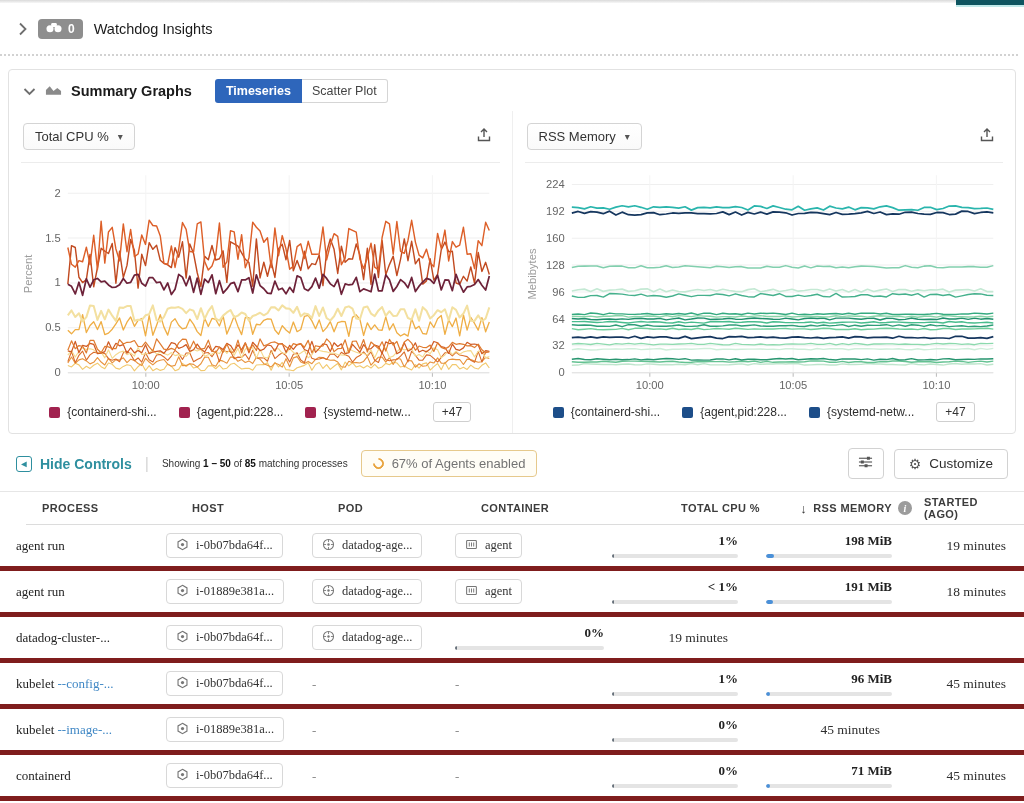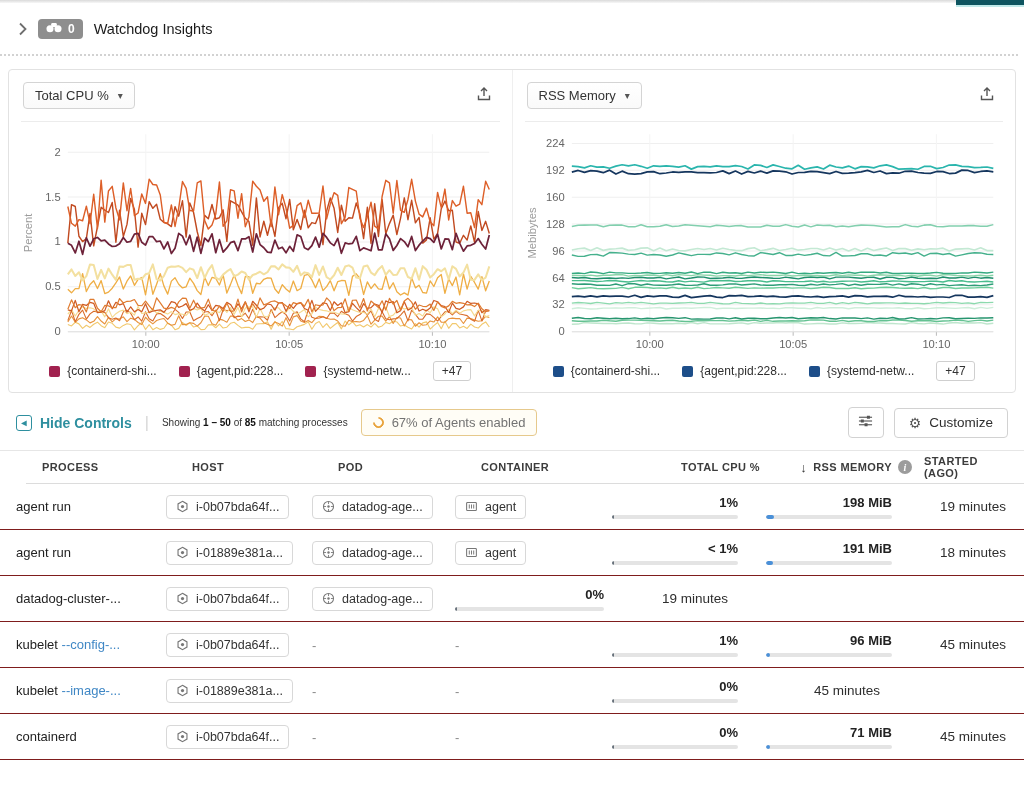--- a/index.html
+++ b/index.html
@@ -66,24 +66,24 @@
   .ptable { border-top:1px solid #e6e6e6; }
   .tgrid { display:grid; grid-template-columns:150px 146px 143px 157px 134px 152px 1fr; align-items:center; padding-left:16px; }
   .thead { border-bottom:1px solid #dcdcdc; height:33px;margin-left:26px; }
   .th { font-size:11px; font-weight:bold; color:#3c3c3c; letter-spacing:.4px; padding-right:12px;
         display:flex; align-items:center; gap:6px; }
   .th.right { justify-content:flex-end; }
   .th-started { padding-right:18px; }
   .sort-arrow { font-size:13px; color:#333; }
   .info-dot { width:14px; height:14px; border-radius:50%; background:#9c9c9c; color:#fff; font-size:10px;
               font-style:italic; font-weight:bold; display:inline-flex; align-items:center; justify-content:center; font-family:"Liberation Serif",serif; }
-  .trow { height:46px; border-bottom:1px solid #7f1d1d; cursor:pointer; }
+  .trow { height:46px; border-bottom:5px solid #7f1d1d; cursor:pointer;font-family:Liberation Serif, serif; }
   .proc-cell { font-size:13px; color:#222; white-space:nowrap; overflow:hidden; text-overflow:ellipsis; padding-right:10px; }
   .proc-args { color:#3f87c5;margin-top:33px; }
-  .pill { display:inline-flex; align-items:center; gap:7px; border:1px solid #d8d8d8; border-radius:4px;
+  .pill { display:inline-flex; align-items:flex-start; gap:7px; border:1px solid #d8d8d8; border-radius:4px;
           padding:4px 9px; font-size:12.5px; color:#333; background:#fff; max-width:100%;
           white-space:nowrap; overflow:hidden; cursor:pointer; }
   .dash { color:#8a8a8a; font-size:13px; }
   .metric-cell { display:flex; flex-direction:column; align-items:flex-end; gap:5px; padding-right:8px; }
   .metric-cell.mem { padding-left:20px; padding-right:6px; }
   .metric-val { font-size:13px; font-weight:bold; color:#222; }
   .bar { width:100%; height:4px; background:#e4e4e4; border-radius:2px; position:relative; overflow:hidden; }
   .bar-fill { position:absolute; left:0; top:0; bottom:0; border-radius:2px; }
   .started-cell { font-size:13.5px; color:#2e2e2e; text-align:right; padding-right:18px; }
   .tick-label { font-size:11px; fill:#666; font-family:"Liberation Sans",sans-serif; }
@@ -110,20 +110,37 @@
             <circle cx="5" cy="8" r="4.4" fill="#fff"></circle>
             <circle cx="15" cy="8" r="4.4" fill="#fff"></circle>
           </svg>
       </span>
       <span>0</span>
     </span>
     <span class="wd-title">Watchdog Insights</span>
   </section>
 
   <section class="summary-panel">
+    <div class="summary-header">
+      <span class="chev-btn">
+        <svg width="13" height="9" viewBox="0 0 13 9">
+            <path d="M1.5 2 L6.5 7 L11.5 2" fill="none" stroke="#6e6e6e" stroke-width="1.8"></path>
+          </svg>
+      </span>
+      <span>
+        <svg width="17" height="12" viewBox="0 0 18 12">
+            <path d="M1 11 V6 L5 2 L9 7 L13 4 L17 7 V11 Z" fill="#8a8a8a"></path>
+          </svg>
+      </span>
+      <span class="sum-title">Summary Graphs</span>
+      <div class="tabs">
+        <span class="tab active" id="tab-timeseries" style="background: rgb(46, 102, 187);">Timeseries</span>
+        <span class="tab inactive">Scatter Plot</span>
+      </div>
+    </div>
 
     <div class="charts-row">
       <div class="chart-col">
         <div class="chart-toolbar">
           <span class="dropdown">
             <span>Total CPU %</span>
             <span class="dd-caret">▾</span>
           </span>
           <span class="export-btn">
             <svg width="16" height="16" viewBox="0 0 16 16">

